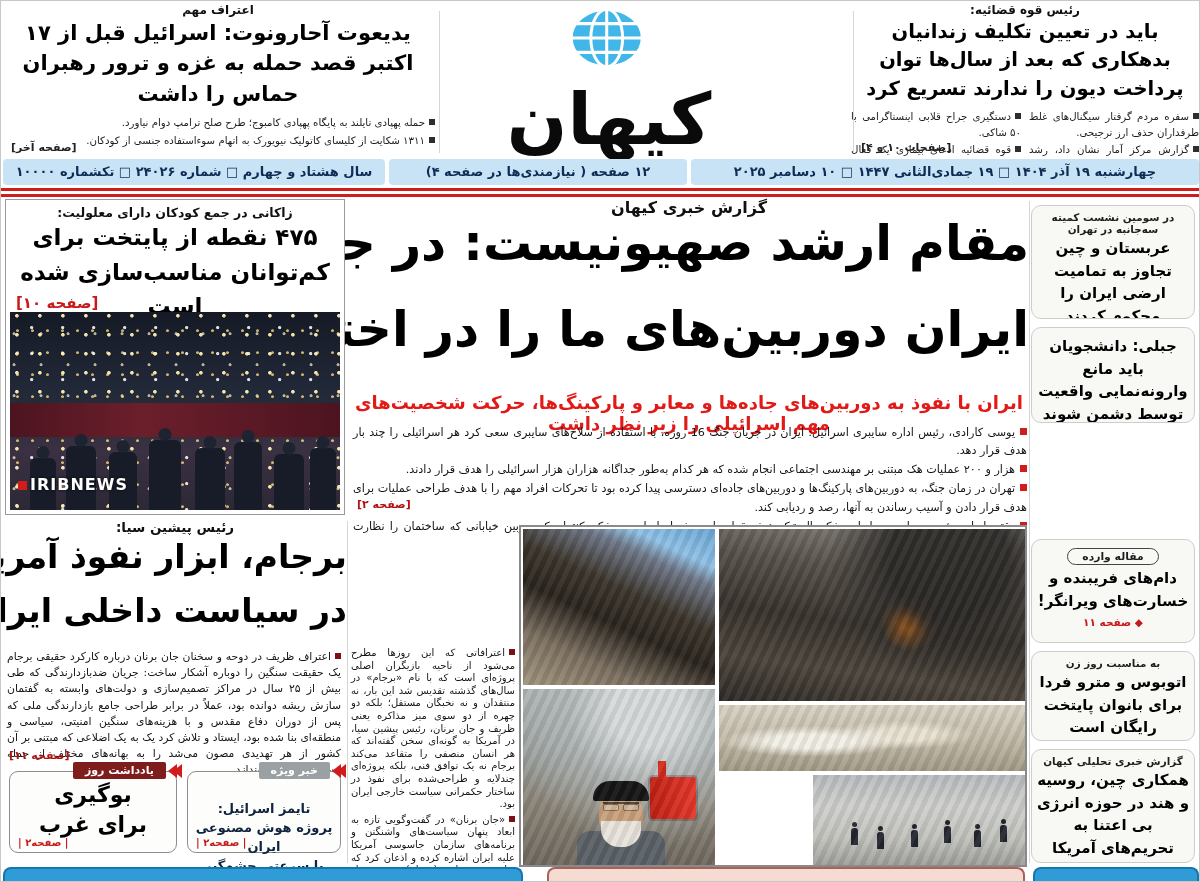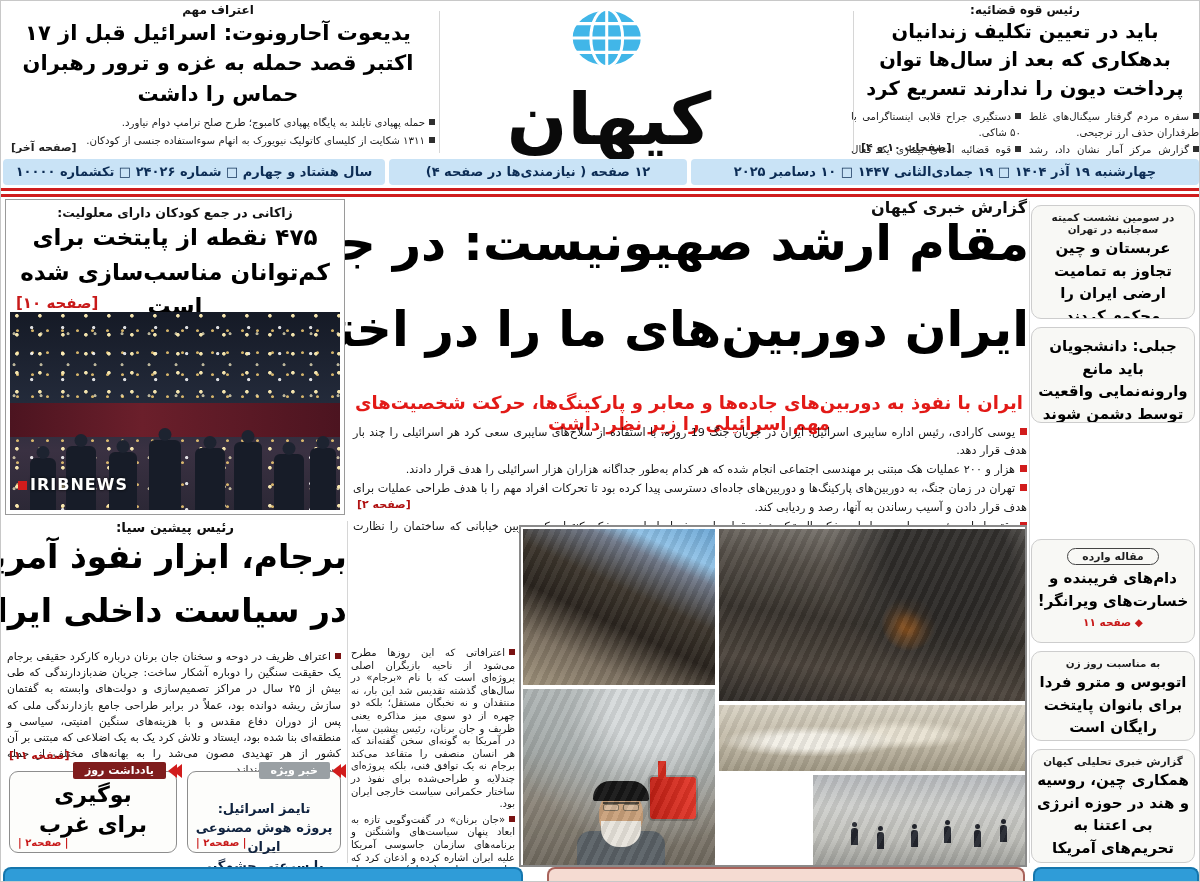--- a/index.html
+++ b/index.html
@@ -24,21 +24,21 @@
 
 .ibar{position:absolute;top:158px;height:26px;background:#c9e3f6;border-radius:4px;color:#0d2d55;font-weight:bold;font-size:13px;line-height:26px;text-align:center;overflow:hidden}
 .redrule{position:absolute;top:187px;left:0;width:1200px;height:9px;border-top:3px solid #cf1d1d;border-bottom:3px solid #cf1d1d;background:#fff}
 
 .sb-box{position:absolute;right:4px;width:164px;background:#f8f8f5;border:1px solid #cdcdcd;border-radius:10px;padding:5px 4px;text-align:center;overflow:hidden}
 .sb-kicker{font-size:10.4px;font-weight:bold;color:#1e1e1e}
 .sb-pill{display:inline-block;border:1.2px solid #444;border-radius:12px;padding:1px 14px;font-size:10.8px;font-weight:bold;color:#1e1e1e}
 .sb-head{font-size:15px;font-weight:bold;color:#000;line-height:1.5;margin-top:2px}
 .sb-page{font-size:10.5px;font-weight:bold;color:#c81a1a;margin-top:4px}
 
-.m-kicker{position:absolute;top:197px;left:350px;width:676px;text-align:right;font-size:16px;font-weight:bold;color:#101010}
+.m-kicker{position:absolute;top:197px;left:350px;width:676px;text-align:center;font-size:16px;font-weight:bold;color:#101010}
 .m-h1{position:absolute;left:348px;width:680px;text-align:center;font-weight:bold;font-size:49px;color:#000;letter-spacing:-1px;white-space:nowrap}
 .m-sub{position:absolute;top:391px;left:350px;width:676px;text-align:center;font-size:18px;font-weight:bold;color:#e21a17}
 .m-bullets{position:absolute;top:423px;left:352px;width:674px;list-style:none;font-size:11.2px;line-height:1.62;color:#151515;text-align:justify}
 .m-bullets li{margin-bottom:1px}
 .m-page{position:absolute;top:497px;left:356px;font-size:11px;font-weight:bold;color:#b01212}
 
 .jc-col{position:absolute;left:350px;top:646px;width:164px;font-size:10px;line-height:1.26;color:#141414;text-align:justify}
 .jc-col p{margin-bottom:3px}
 
 .zk-box{position:absolute;left:4px;top:198px;width:340px;height:316px;border:1.5px solid #9a9a9a;background:#fff;padding:3px;overflow:hidden}
@@ -175,21 +175,21 @@
     <div class="sb-head">همکاری چین، روسیه و هند در حوزه انرژی بی اعتنا به تحریم‌های آمریکا</div>
 
   </div>
   <div class="vdiv" style="left:1028px;top:200px;height:662px"></div>
 
   <div class="m-kicker">گزارش خبری کیهان</div>
   <div class="m-h1" style="top:214px">مقام ارشد صهیونیست: در جنگ ۱۲ روزه</div>
   <div class="m-h1" style="top:300px">ایران دوربین‌های ما را در اختیار داشت</div>
   <div class="m-sub">ایران با نفوذ به دوربین‌های جاده‌ها و معابر و پارکینگ‌ها، حرکت شخصیت‌های مهم اسرائیلی را زیر نظر داشت</div>
   <ul class="m-bullets">
-    <li class="sq-red">یوسی کارادی، رئیس اداره سایبری اسرائیل: ایران در جریان جنگ 19 روزه، با استفاده از سلاح‌های سایبری سعی کرد هر اسرائیلی را چند بار هدف قرار دهد.</li>
+    <li class="sq-red">یوسی کارادی، رئیس اداره سایبری اسرائیل: ایران در جریان جنگ 16 روزه، با استفاده از سلاح‌های سایبری سعی کرد هر اسرائیلی را چند بار هدف قرار دهد.</li>
     <li class="sq-red">هزار و ۲۰۰ عملیات هک مبتنی بر مهندسی اجتماعی انجام شده که هر کدام به‌طور جداگانه هزاران هزار اسرائیلی را هدف قرار دادند.</li>
     <li class="sq-red">تهران در زمان جنگ، به دوربین‌های پارکینگ‌ها و دوربین‌های جاده‌ای دسترسی پیدا کرده بود تا تحرکات افراد مهم را با هدف طراحی عملیات برای هدف قرار دادن و آسیب رساندن به آنها، رصد و ردیابی کند.</li>
     <li class="sq-red">وقتی ایران مؤسسه وایزمن را با موشک بالستیک هدف قرار داد، پیش از اصابت موشک، کنترل یک دوربین خیابانی که ساختمان را نظارت می‌کرد، در اختیار داشت.</li>
   </ul>
   <div class="m-page">[صفحه ۲]</div>
 
   <div class="jc-col">
     <p class="sq-dark">اعترافاتی که این روزها مطرح می‌شود از ناحیه بازیگران اصلی پروژه‌ای است که با نام «برجام» در سال‌های گذشته تقدیس شد این بار، نه منتقدان و نه نخبگان مستقل؛ بلکه دو چهره از دو سوی میز مذاکره یعنی ظریف و جان برنان، رئیس پیشین سیا، در آمریکا به گونه‌ای سخن گفته‌اند که هر انسان منصفی را متقاعد می‌کند برجام نه یک توافق فنی، بلکه پروژه‌ای چندلایه و طراحی‌شده برای نفوذ در ساختار حکمرانی سیاست خارجی ایران بود.</p>
     <p class="sq-dark">«جان برنان» در گفت‌وگویی تازه به ابعاد پنهان سیاست‌های واشنگتن و برنامه‌های سازمان جاسوسی آمریکا علیه ایران اشاره کرده و اذعان کرد که توافق هسته‌ای (برجام) بخشی از راهبرد ایالات متحده برای مدیریت نفوذ داخلی در ایران بوده است.</p>
   </div>

